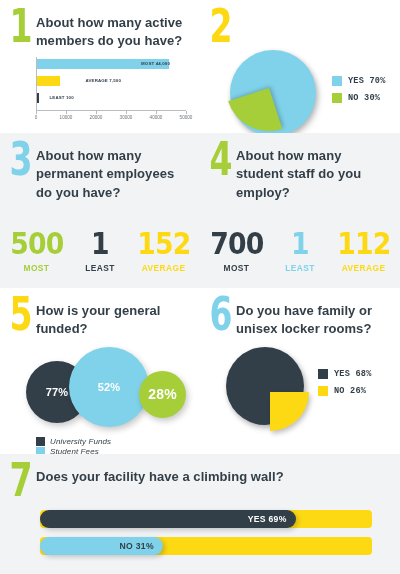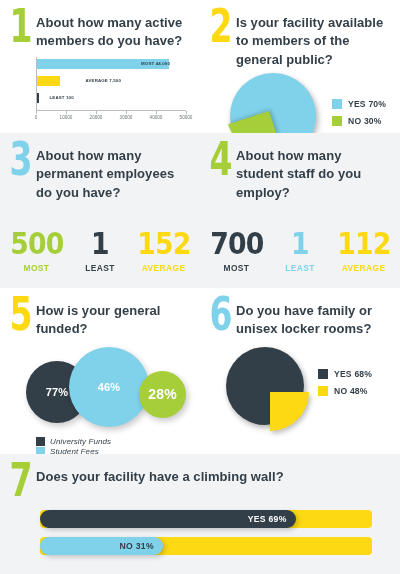--- a/index.html
+++ b/index.html
@@ -80,21 +80,21 @@
     background: rgba(0,0,0,0.14); filter: blur(3px);
     transform: translate(3px, 4px);
   }
   .pie-disc { position: absolute; inset: 0; border-radius: 50%; }
   .pie-slice {
     position: absolute; width: 50%; height: 50%;
     transform-origin: 100% 100%;
     box-shadow: 1px 2px 4px rgba(0,0,0,0.22);
   }
   .legend { margin-left: 16px; }
-  .legend-row { display: flex; align-items: flex-end; margin-bottom: 7px; }
+  .legend-row { display: flex; align-items: flex-end; margin-bottom: 7px; font-family: Liberation Mono, monospace; }
   .swatch { width: 10px; height: 10px; flex: 0 0 10px; margin-right: 6px; }
   .legend-txt { font-size: 8.6px; font-weight: bold; color: #333f48; letter-spacing: 0.2px; }
 
   
   .stats { display: flex; justify-content: center; align-items: flex-end; margin-top: 26px; gap: 0; }
   .stat { text-align: center; padding: 0 9px; }
   .stat-num {
     font-family: "DejaVu Sans", sans-serif;
     font-size: 31px; font-weight: bold; line-height: 1;
     letter-spacing: -1px;
@@ -188,21 +188,20 @@
               <i></i>
               <span>50000</span>
             </div>
         </div>
       </div>
     </div>
 
     <div class="panel half bg-white">
       <div class="head">
         <div class="num c-yellow">2</div>
-        <div class="q">Is your facility available to members of the general public?</div>
       </div>
 
       <div class="pie-wrap">
         <div class="pie">
           <div class="pie-shadow"></div>
 
           <div class="pie-disc" style="background:#7fd2ea; box-shadow:1px 2px 5px rgba(0,0,0,0.2);"></div>
 
           <div class="pie-slice" style="left:-4px; top:-5px; background:#a6ce39;
                       border-top-left-radius:100%;
@@ -276,21 +275,21 @@
       <div class="head">
         <div class="num c-yellow">5</div>
         <div class="q">How is your general funded?</div>
       </div>
 
       <div class="bubbles">
         <div class="bub" style="left:4px; top:18px; width:62px; height:62px; background:#333f48;">
           <span>77%</span>
         </div>
         <div class="bub" style="left:47px; top:4px; width:80px; height:80px; background:#7fd2ea;">
-          <span>46%</span>
+          <span>52%</span>
         </div>
         <div class="bub" style="left:117px; top:28px; width:47px; height:47px; background:#a6ce39;">
           <span style="font-size:14px;">28%</span>
         </div>
       </div>
 
       <div class="bub-legend">
         <div class="bl-row">
           <div class="bl-sw" style="background:#333f48;"></div>
           <div class="bl-tx">University Funds</div>
@@ -324,21 +323,21 @@
                       box-shadow:2px 3px 5px rgba(0,0,0,0.22);"></div>
         </div>
 
         <div class="legend" style="margin-left:14px;">
           <div class="legend-row">
             <div class="swatch" style="background:#333f48;"></div>
             <div class="legend-txt">YES 68%</div>
           </div>
           <div class="legend-row">
             <div class="swatch" style="background:#fcd913;"></div>
-            <div class="legend-txt">NO 48%</div>
+            <div class="legend-txt">NO 26%</div>
           </div>
         </div>
       </div>
     </div>
   </div>
 
   <div class="row row-4">
     <div class="panel full bg-gray">
       <div class="head">
         <div class="num c-green">7</div>

